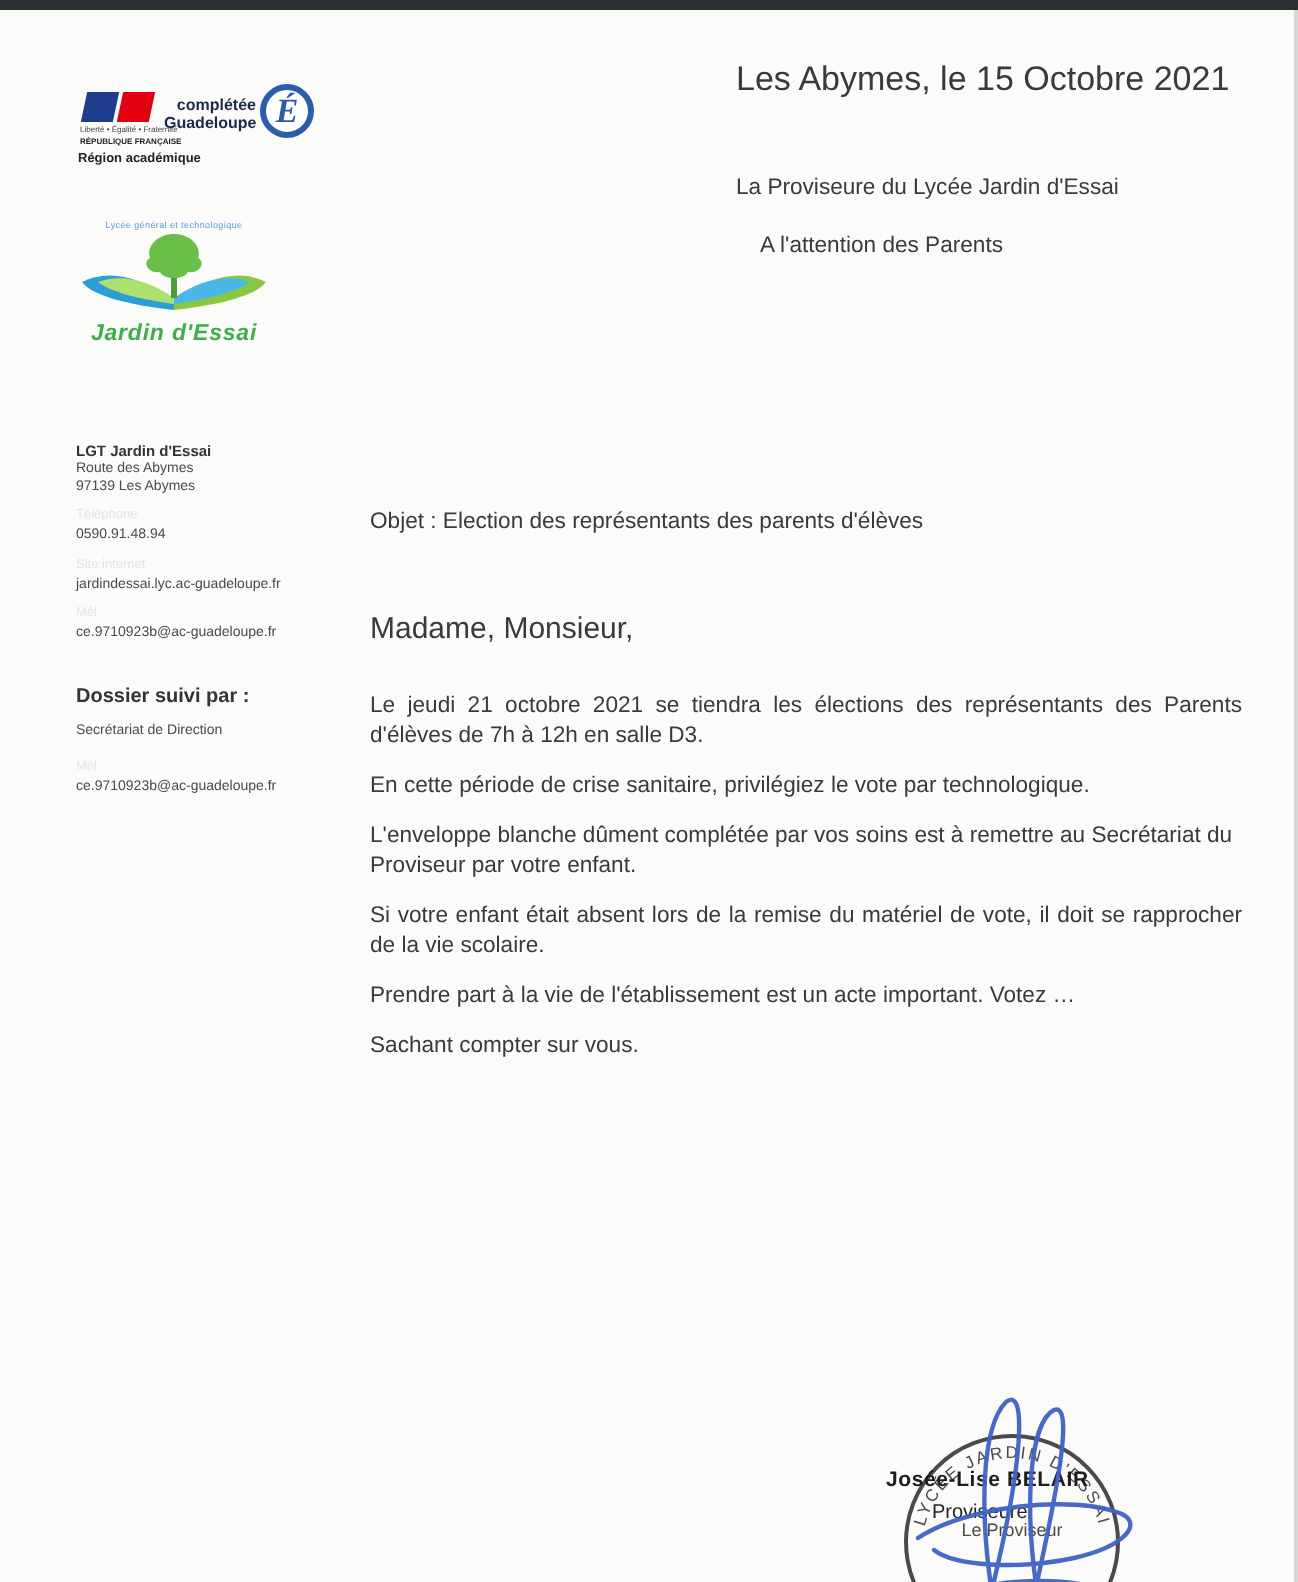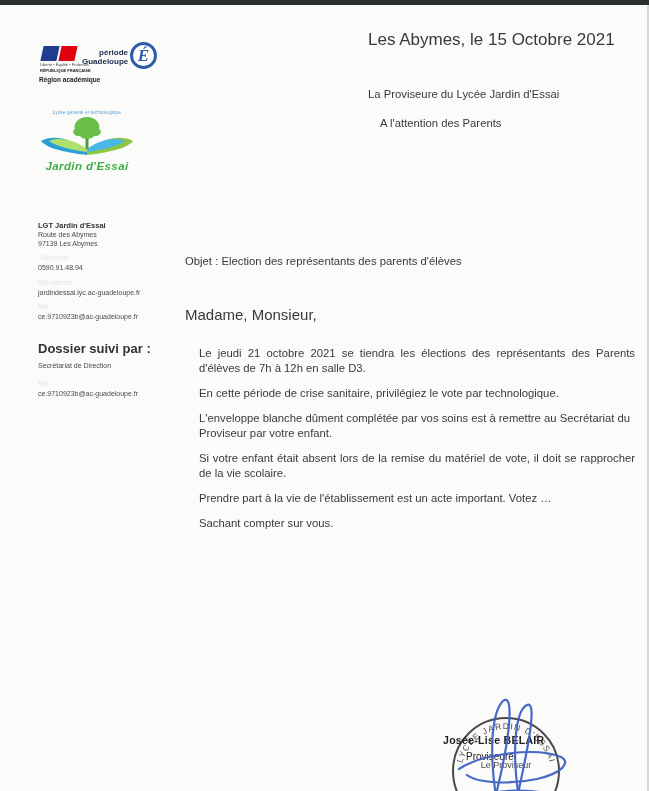--- a/index.html
+++ b/index.html
@@ -38,33 +38,33 @@
   #school-logo { top:110px; left:34px; width:106px; text-align:center; }
   #school-tagline { font-size:4.5px; color:#5b9bd5; letter-spacing:.2px; }
   #school-name { font-size:11.5px; font-weight:bold; color:#3fae49; letter-spacing:.4px; margin-top:-1px;font-style:italic; }
 
   
   #address-block { top:221px; left:38px; width:150px; font-size:7px; line-height:9px; color:#4a4a4a; }
   #address-block .org { font-size:7.5px; font-weight:bold; color:#333; }
   .faint-label { color:#e4e4e2; font-size:6.5px; }
   .mt5 { margin-top:5px; } .mt6 { margin-top:6px; } .mt1 { margin-top:1px; }
   #dossier-block { top:344px; left:38px; width:150px; font-size:7px; line-height:9px; color:#4a4a4a; }
-  #dossier-block .lbl { font-size:13px; font-weight:bold; color:#333; }
+  #dossier-block .lbl { font-size:10px; font-weight:bold; color:#333; }
   #dossier-block .contact { margin-top:8px; }
   #dossier-block .faint-label { margin-top:9px; }
 
   
   #date-line { top:30px; left:368px; font-size:17px; color:#3a3a3a; }
   #sender-line { top:88px; left:368px; font-size:11.3px; color:#3a3a3a; }
   #recipient-line { top:117px; left:368px; font-size:11.3px; color:#3a3a3a;margin-left:12px; }
 
   
   #subject-line { top:255px; left:185px; width:436px; font-size:11.3px; color:#3a3a3a; }
   #salutation { top:306px; left:185px; font-size:15px; color:#3a3a3a; }
-  #body-paragraphs { top:346px; left:199px; width:436px; }
+  #body-paragraphs { top:346px; left:185px; width:436px; }
   #body-paragraphs p { font-size:11.3px; line-height:15px; color:#3a3a3a;
     text-align:justify; margin:0 0 10px 0; }
   #body-paragraphs p:nth-child(2), #body-paragraphs p:nth-child(3),
   #body-paragraphs p:nth-child(6), #body-paragraphs p:nth-child(7) { text-align:left; }
 
   
   #stamp { top:712px; left:447px; width:118px; height:118px; z-index:1; }
   #signer-name { top:734px; left:443px; font-size:10.5px; font-weight:bold;
     letter-spacing:.3px; color:#1d1d1d; z-index:2; }
   #signer-title { top:751px; left:466px; font-size:10px; color:#242424; z-index:2; }
@@ -79,21 +79,21 @@
 <div id="academie-block" class="abs">
   <div id="flag">
     <div class="flag-stripes">
       <div class="stripe blue"></div>
       <div class="stripe red"></div>
     </div>
     <div class="flag-caption">Liberté • Égalité • Fraternité</div>
     <div class="flag-caption rf">RÉPUBLIQUE FRANÇAISE</div>
   </div>
   <div id="academie-name">
-    <div>période</div>
+    <div>complétée</div>
     <div>Guadeloupe</div>
   </div>
   <div id="academie-e-circle">É</div>
 </div>
 <div id="region-label" class="abs">Région académique</div>
 
 <div id="school-logo" class="abs">
   <div id="school-tagline">Lycée général et technologique</div>
   <svg width="96" height="42" viewBox="0 0 96 42">
 

